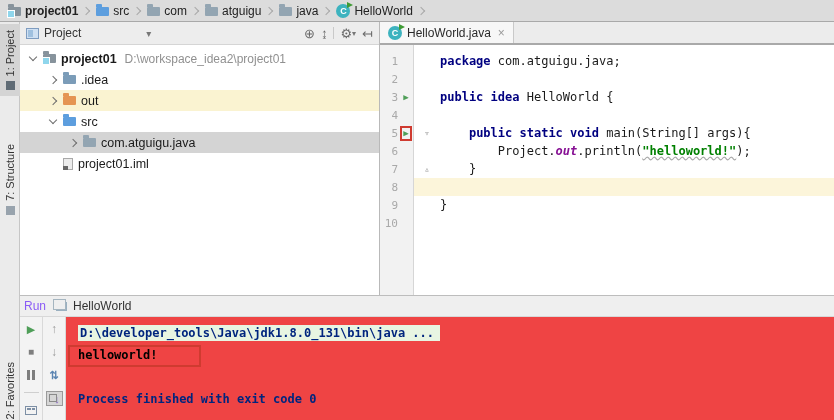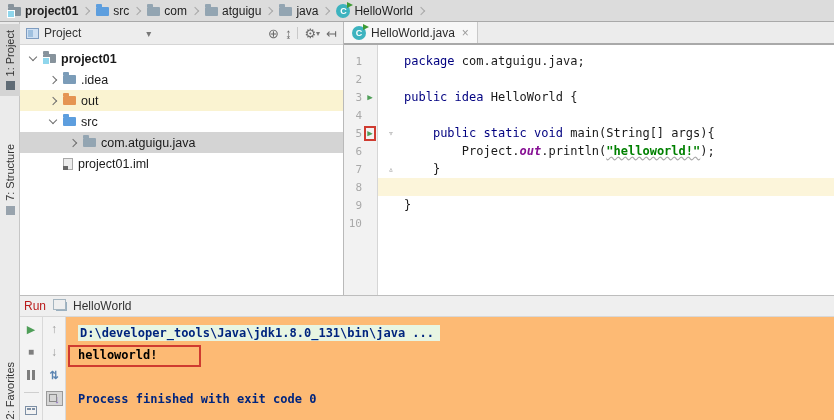--- a/index.html
+++ b/index.html
@@ -42,21 +42,21 @@
 
   
   .tool-strip { position:relative; width:20px; background:#ebebeb; border-right:1px solid #c6c6c6; flex:0 0 auto; }
   .strip-tab { position:absolute; left:0; width:20px; display:flex; flex-direction:column; align-items:center; cursor:pointer; }
   .strip-label { writing-mode:vertical-rl; transform:rotate(180deg); font-size:11px; color:#333; white-space:nowrap; }
   .strip-tab.selected { background:#d4d4d4; padding:6px 0; }
   .strip-ico { width:9px; height:9px; background:#5f6b75; margin-top:5px; }
   .strip-ico.light { background:#98a3ad; }
 
   
-  .project-panel { width:324px; flex:0 0 auto; display:flex; flex-direction:column; background:#fff;
+  .project-panel { width:360px; flex:0 0 auto; display:flex; flex-direction:column; background:#fff;
                    border-right:1px solid #b9b9b9; }
   .panel-header { height:23px; background:#ededed; border-bottom:1px solid #d5d5d5;
                   display:flex; align-items:center; padding:0 6px; gap:5px; }
   .icon-panelhdr { width:13px; height:11px; border:1px solid #7e9cc0; background:#cfe0f2; position:relative; }
   .icon-panelhdr::before { content:""; position:absolute; left:1px; top:1px; right:5px; bottom:1px; background:#9fc0df; }
   .panel-title { color:#333; }
   .hdr-caret { color:#777; font-size:10px; margin-left:60px; }
   .hdr-icons { margin-left:auto; display:flex; align-items:center; gap:6px; color:#666; }
   .hdr-ic { font-size:13px; color:#6a6a6a; cursor:pointer; line-height:1; }
   .hdr-sep { width:1px; height:12px; background:#c9c9c9; }
@@ -92,35 +92,35 @@
                border-right:1px solid #d6d6d6; }
   .ed-row { position:relative; display:flex; height:18px; align-items:center; }
   .ln { width:18px; text-align:right; font-size:11px; color:#a9a9a9; z-index:1; flex:0 0 auto; }
   .gslot { width:16px; display:flex; justify-content:center; align-items:center; z-index:1; flex:0 0 auto; }
   .run-glyph { color:#4f9e58; font-size:9px; line-height:1; cursor:pointer; }
   .run-glyph.boxed { outline:2px solid #cf3b30; outline-offset:1px; }
   .row-content { flex:1; display:flex; align-items:center; height:100%; }
   .ed-row.caret .row-content { background:#fcf5da; }
   .fold { width:26px; text-align:center; color:#9e9e9e; font-size:9px; flex:0 0 auto; }
   .code { white-space:pre; }
-  .kw { color:#000080; font-weight:normal; }
+  .kw { color:#000080; font-weight:bold; }
   .pl { color:#1a1a1a;margin-top:24px; }
   .str { color:#008000; font-weight:bold; text-decoration:underline; text-decoration-style:wavy;
          text-decoration-color:#a8a8a8; }
   .field { color:#871094; font-style:italic; font-weight:bold; }
 
   .editor-bottom-bar { height:23px; background:#f0f0f0; border-top:1px solid #d6d6d6;
                        display:flex; align-items:center; padding-left:66px; color:#6b6b6b; }
 
   
   .run-panel { position:absolute; left:20px; right:0; top:295px; bottom:0; border-top:1px solid #bdbdbd;
                display:flex; flex-direction:column; background:#fff; }
   .run-header { height:21px; background:#efefef; border-bottom:1px solid #d8d8d8;
                 display:flex; align-items:center; gap:6px; padding-left:4px; }
-  .run-title { color:#b91c1c; }
+  .run-title { color:#8b5cf6; }
   .icon-runtab { position:relative; width:11px; height:9px; border:1px solid #9ab0c0; background:#d8eaf6; margin-left:4px; }
   .icon-runtab::before { content:""; position:absolute; top:-4px; left:-4px; width:11px; height:9px;
                          border:1px solid #a5b5c0; background:#efefef; }
   .run-tab-label { color:#333; }
 
   .run-body { flex:1; display:flex; min-height:0; }
   .run-col { width:23px; flex:0 0 auto; background:#f3f3f3; border-right:1px solid #d9d9d9;
              display:flex; flex-direction:column; align-items:center; padding-top:5px; gap:9px; }
   .rb-ic { height:14px; display:flex; align-items:center; justify-content:center; cursor:pointer; line-height:1; }
   .ic-play { color:#4f9e58; font-size:11px; }
@@ -130,21 +130,21 @@
   .icon-restore { position:relative; width:12px; height:9px; border:1px solid #7d8fa5; }
   .icon-restore::before { content:""; position:absolute; left:1px; top:1px; width:4px; height:2px; background:#7d8fa5; }
   .icon-restore::after  { content:""; position:absolute; right:1px; top:1px; width:3px; height:2px; background:#7d8fa5; }
   .ic-arrow { color:#9a9a9a; font-size:12px; font-weight:bold; }
   .ic-swap { color:#5b84b1; font-size:11px; font-weight:bold; }
   .pin-box { position:relative; width:17px; height:15px; background:#d6d6d6; border:1px solid #9a9a9a;
              display:flex; align-items:center; justify-content:center; }
   .pin-box::before { content:""; position:absolute; left:2px; top:2px; width:6px; height:6px; border:1px solid #8a8a8a; }
   .ic-pin-arrow { color:#8f6fc0; font-size:11px; font-weight:bold; margin-left:6px; }
 
-  .console { flex:1; background:#fdba74; font-family:"DejaVu Sans Mono", monospace; font-size:12px;
+  .console { flex:1; background:#ef4444; font-family:"DejaVu Sans Mono", monospace; font-size:12px;
              font-weight:bold; padding:5px 0 0 12px; line-height:22px; overflow:hidden; }
   .con-line { height:22px; white-space:pre; }
   .con-cmd span { background:#e8f5e2; color:#00257e; padding:1px 6px 1px 2px; }
   .con-sys { color:#00257e; }
   .con-out { color:#000; }
   .console-redbox { display:inline-block; border:2px solid #cf3b30; padding:0 42px 1px 8px;
                     margin-left:-10px; line-height:17px; }
 </style>
 </head>
 <body>
@@ -217,20 +217,21 @@
           </span>
           <span class="hdr-ic">↤</span>
         </span>
       </div>
 
       <div class="tree">
         <div class="tree-row">
           <span class="tw open ind0"></span>
           <span class="folder root ticon"></span>
           <span class="tlabel bold">project01</span>
+          <span class="tpath">D:\workspace_idea2\project01</span>
         </div>
         <div class="tree-row">
           <span class="tw ind1"></span>
           <span class="folder idea ticon"></span>
           <span class="tlabel">.idea</span>
         </div>
         <div class="tree-row hl">
           <span class="tw ind1"></span>
           <span class="folder out ticon"></span>
           <span class="tlabel">out</span>

